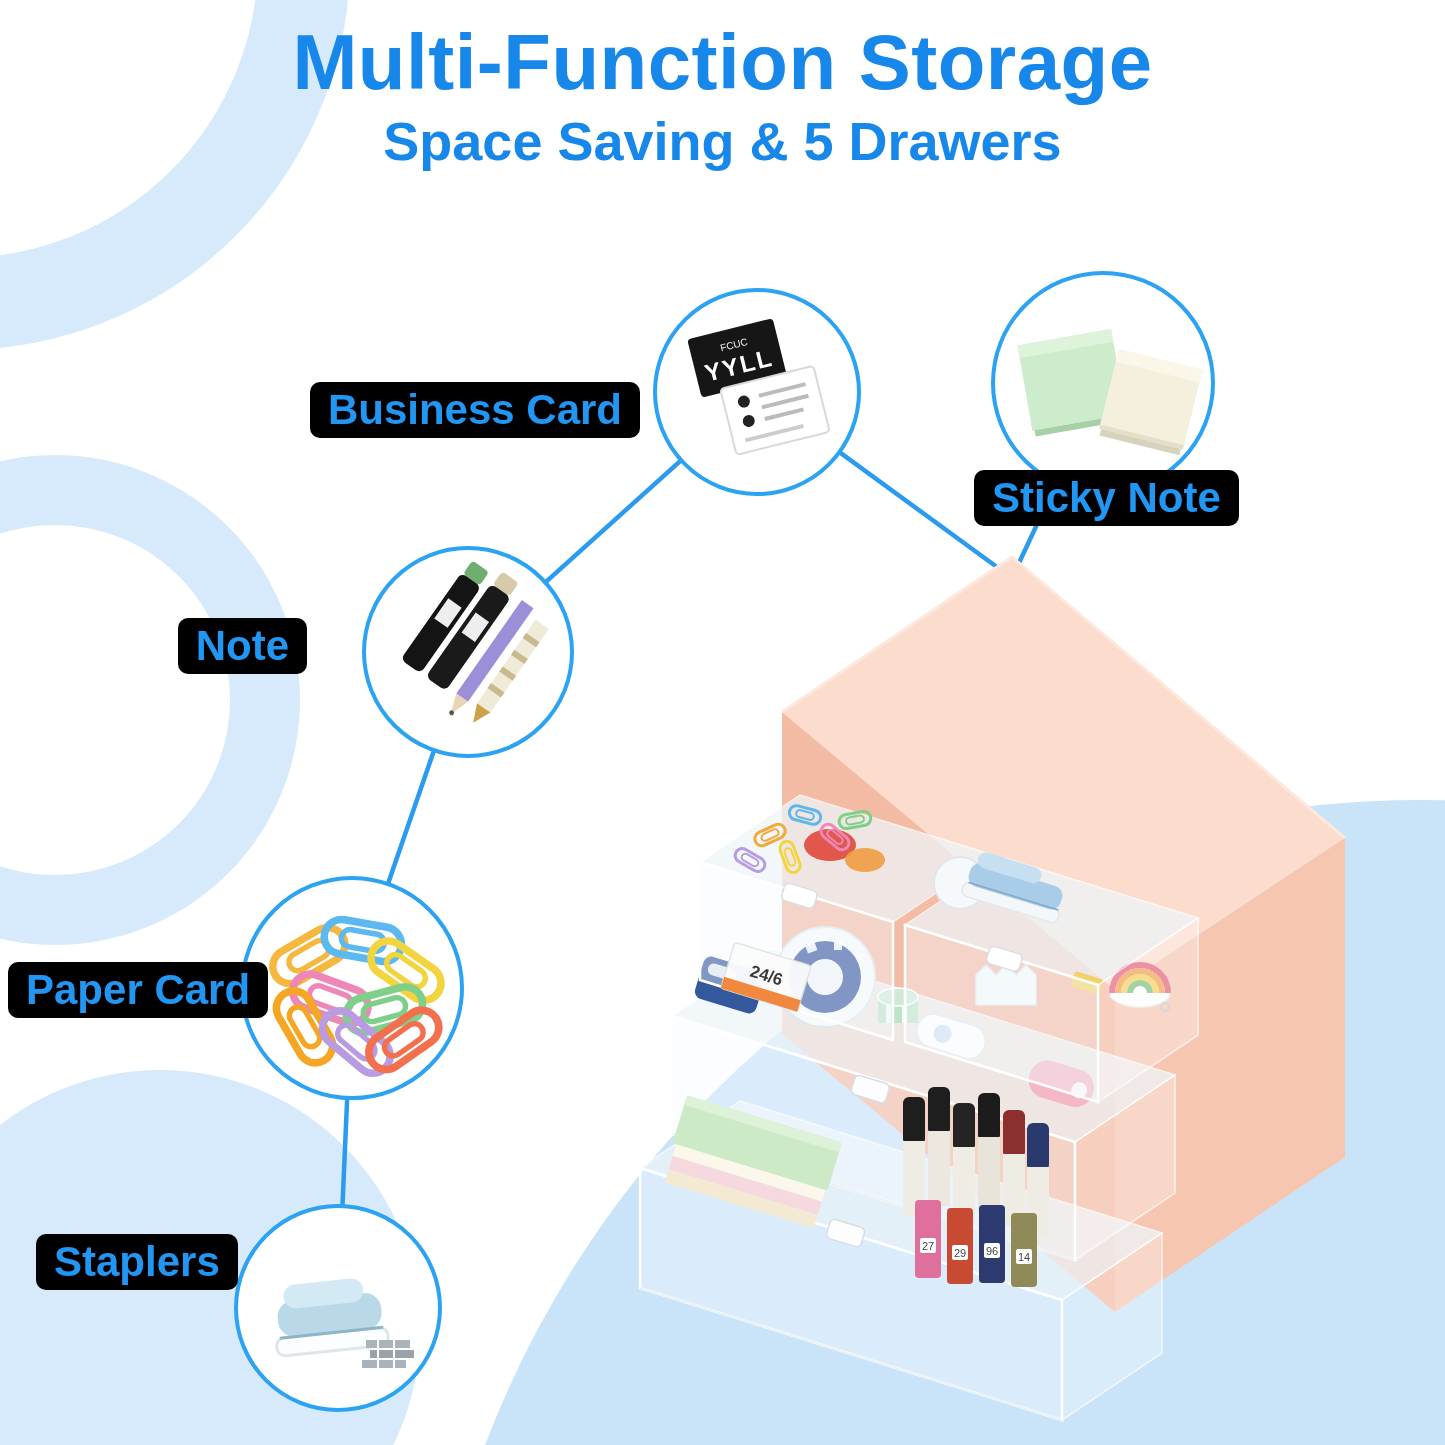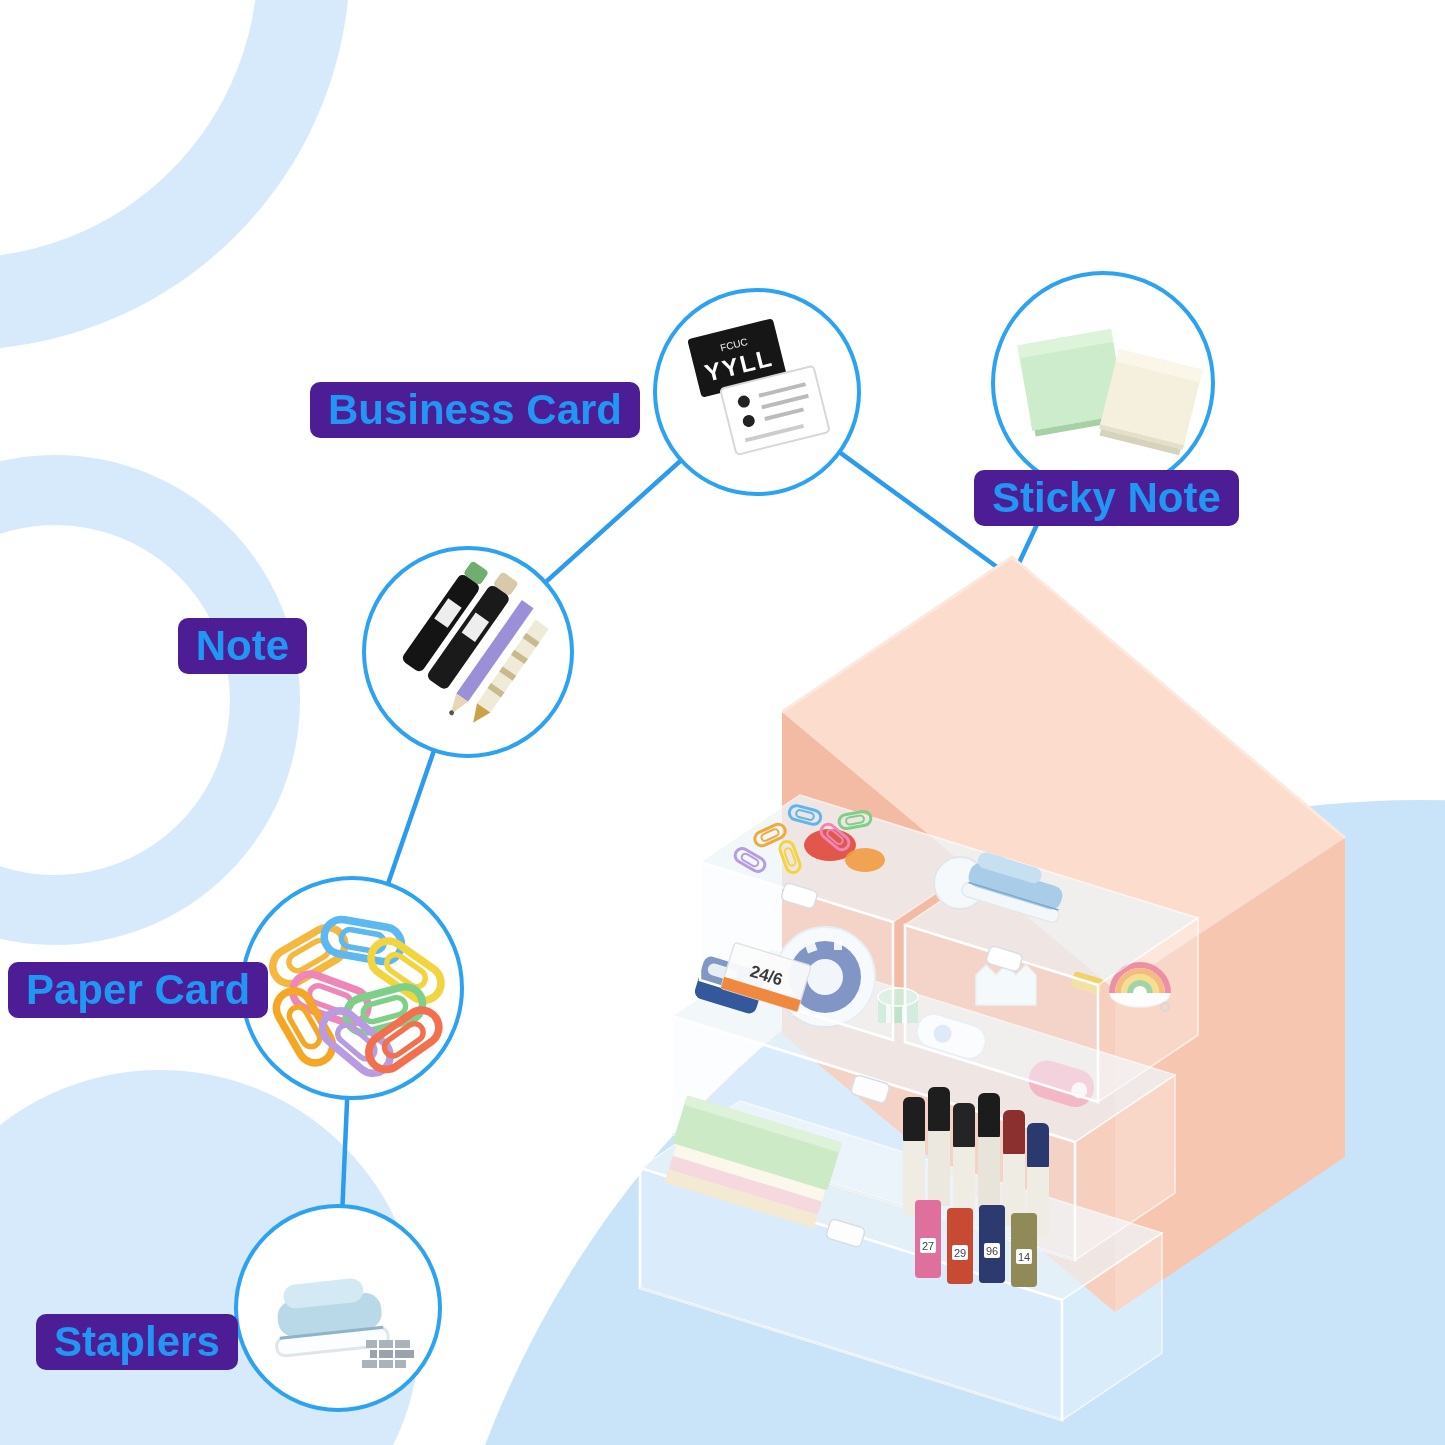--- a/index.html
+++ b/index.html
@@ -30,44 +30,46 @@
   }
   .bubble svg{width:100%;height:100%;display:block;}
   #bubble-business-card{left:653px;top:288px;width:208px;height:208px;}
   #bubble-sticky-note{left:991px;top:271px;width:224px;height:224px;}
   #bubble-pens{left:362px;top:546px;width:212px;height:212px;}
   #bubble-paper-clips{left:240px;top:876px;width:224px;height:224px;}
   #bubble-staplers{left:234px;top:1204px;width:208px;height:208px;}
 
   
   .pill{
-    position:absolute;background:#4c1d95;color:#2196f3;font-weight:700;
+    position:absolute;background:#000000;color:#2196f3;font-weight:700;
     font-size:42px;line-height:1.15;padding:4px 18px;border-radius:10px;
     z-index:4;white-space:nowrap;
   }
   #label-business-card{right:805px;top:382px;}
   #label-sticky-note{left:974px;top:470px;}
   #label-pens{right:1138px;top:618px;}
   #label-paper-clips{left:8px;top:962px;}
-  #label-staplers{left:36px;top:1314px;text-align:right;}
+  #label-staplers{left:36px;top:1234px;text-align:right;}
 
   
   #product{position:absolute;left:620px;top:545px;width:740px;height:900px;z-index:2;}
   #product svg{width:100%;height:100%;display:block;}
   text{font-family:"Liberation Sans",sans-serif;}
 </style>
 </head>
 <body>
 
 <div class="bgc ring" id="bg-ring-topleft"></div>
 <div class="bgc ring" id="bg-ring-left"></div>
 <div class="bgc" id="bg-circle-bottomleft"></div>
 <div class="bgc" id="bg-circle-bottomright"></div>
 
 <header>
+  <h1>Multi-Function Storage</h1>
+  <h2>Space Saving &amp; 5 Drawers</h2>
 </header>
 
 <svg id="connectors" viewBox="0 0 1445 1445">
   <g stroke="#2b9bf0" stroke-width="4.5" stroke-linecap="round" fill="none">
     <line x1="338" y1="1308" x2="352" y2="988"></line>
     <line x1="352" y1="988" x2="468" y2="652"></line>
     <line x1="468" y1="652" x2="757" y2="392"></line>
     <line x1="757" y1="392" x2="1012" y2="578"></line>
     <line x1="1103" y1="383" x2="1012" y2="578"></line>
   </g>

